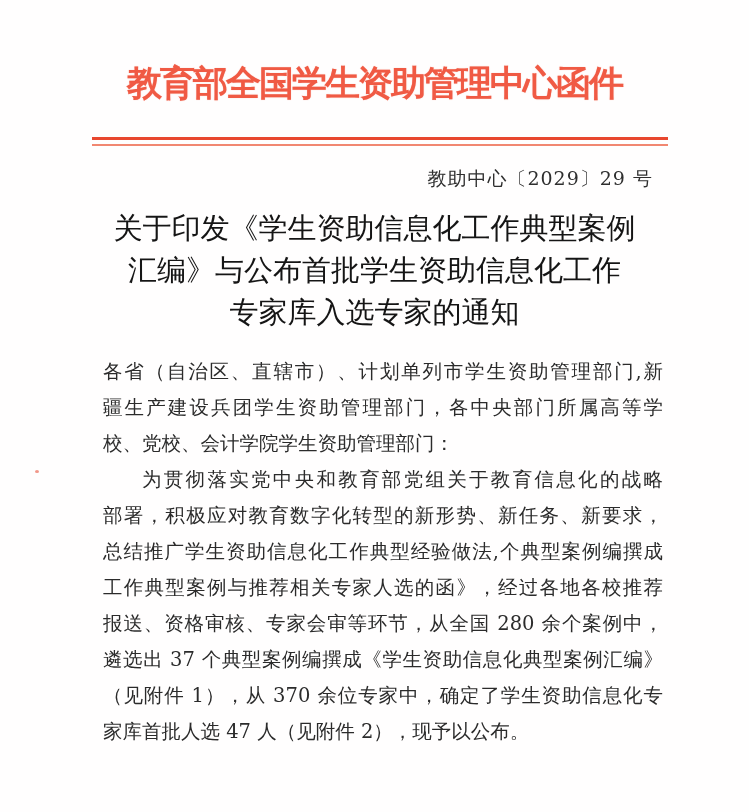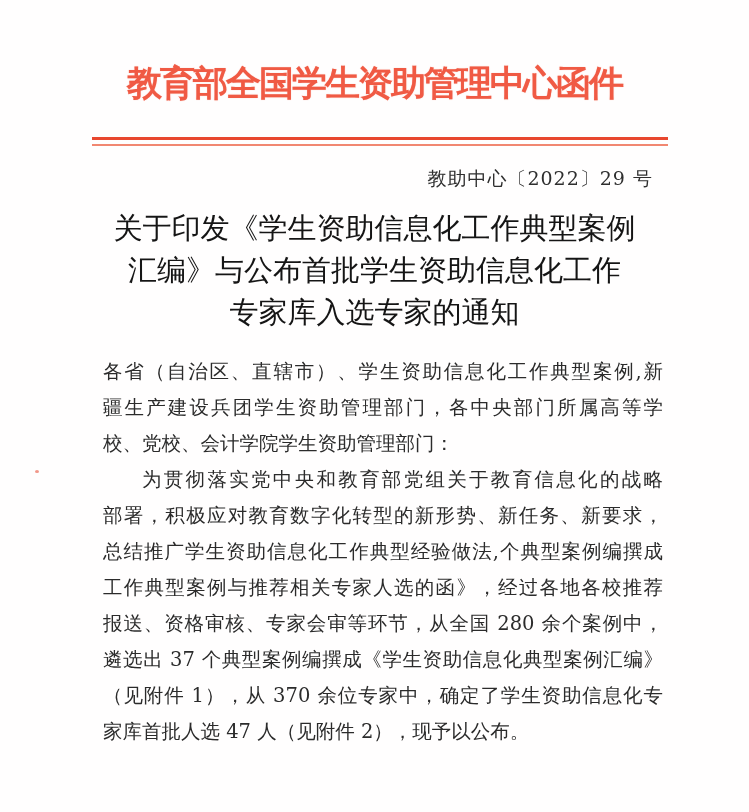--- a/index.html
+++ b/index.html
@@ -115,30 +115,30 @@
 </head>
 <body>
 
 <div class="page">
 
   <div class="letterhead">教育部全国学生资助管理中心函件</div>
 
   <div class="rule-top"></div>
   <div class="rule-bottom"></div>
 
-  <div class="doc-number">教助中心〔2022〕29 号</div>
+  <div class="doc-number">教助中心〔2029〕29 号</div>
 
   <div class="notice-title">
     <div class="t-line">关于印发《学生资助信息化工作典型案例</div>
     <div class="t-line">汇编》与公布首批学生资助信息化工作</div>
     <div class="t-line">专家库入选专家的通知</div>
   </div>
 
   <div class="body-text">
-    <div class="b-line fill">各省（自治区、直辖市）、学生资助信息化工作典型案例,新</div>
+    <div class="b-line fill">各省（自治区、直辖市）、计划单列市学生资助管理部门,新</div>
     <div class="b-line fill">疆生产建设兵团学生资助管理部门，各中央部门所属高等学</div>
     <div class="b-line">校、党校、会计学院学生资助管理部门：</div>
     <div class="b-line fill indent">为贯彻落实党中央和教育部党组关于教育信息化的战略</div>
     <div class="b-line fill">部署，积极应对教育数字化转型的新形势、新任务、新要求，</div>
     <div class="b-line fill">总结推广学生资助信息化工作典型经验做法,个典型案例编撰成</div>
     <div class="b-line fill">工作典型案例与推荐相关专家人选的函》，经过各地各校推荐</div>
     <div class="b-line fill">报送、资格审核、专家会审等环节，从全国 280 余个案例中，</div>
     <div class="b-line fill">遴选出 37 个典型案例编撰成《学生资助信息化典型案例汇编》</div>
     <div class="b-line fill">（见附件 1），从 370 余位专家中，确定了学生资助信息化专</div>
     <div class="b-line">家库首批人选 47 人（见附件 2），现予以公布。</div>

